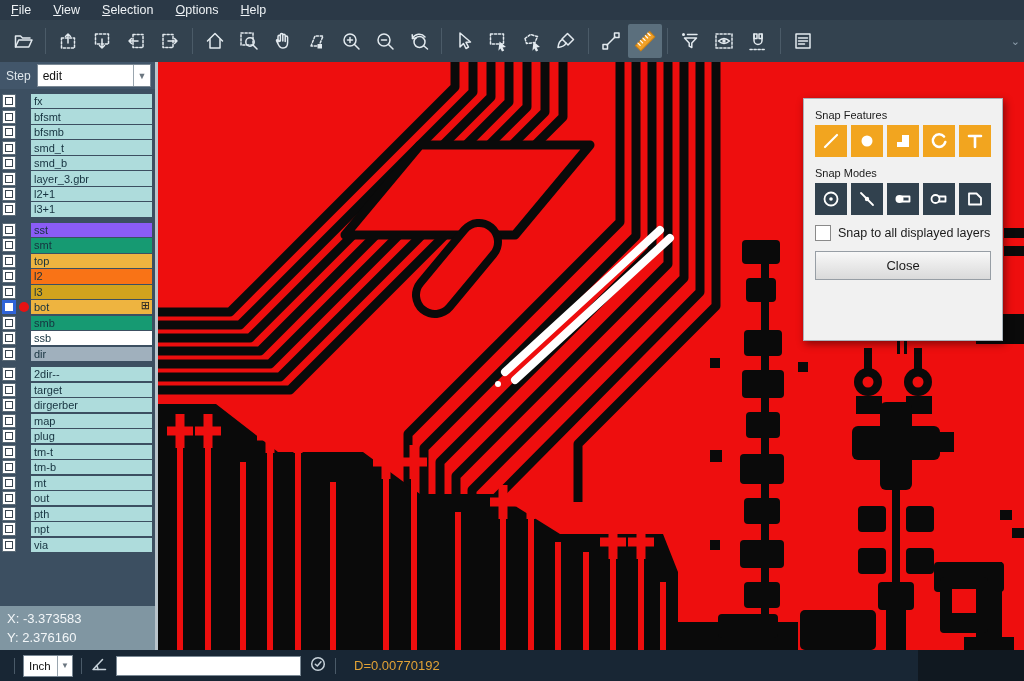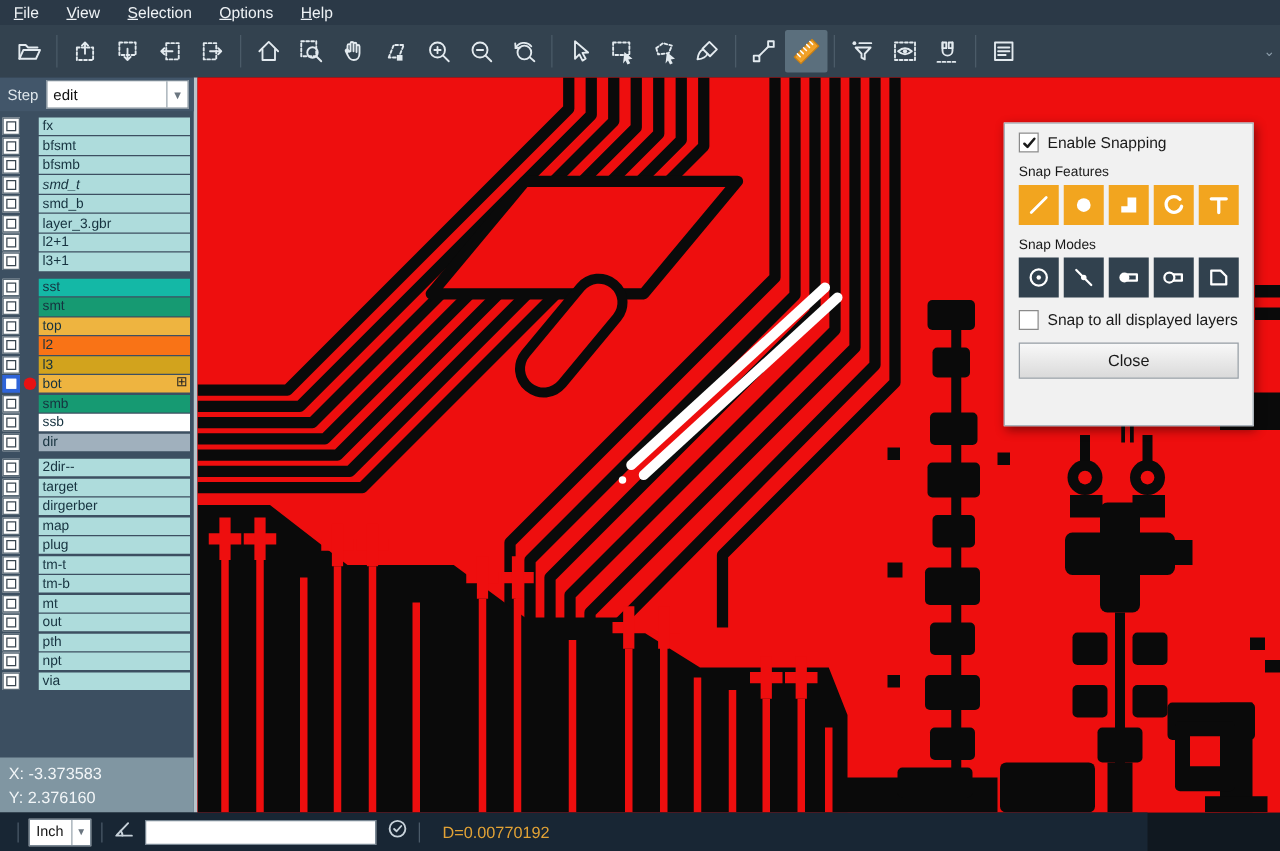--- a/index.html
+++ b/index.html
@@ -274,21 +274,21 @@
           <div class="cbi"></div>
         </div>
         <div class="gut"></div>
         <div class="lname" style="background: rgb(174, 220, 220);">bfsmb</div>
       </div>
       <div class="lrow">
         <div class="cb">
           <div class="cbi"></div>
         </div>
         <div class="gut"></div>
-        <div class="lname" style="background: rgb(174, 220, 220); font-style: italic;">smd_t</div>
+        <div class="lname" style="background: rgb(174, 220, 220);">smd_t</div>
       </div>
       <div class="lrow">
         <div class="cb">
           <div class="cbi"></div>
         </div>
         <div class="gut"></div>
         <div class="lname" style="background: rgb(174, 220, 220);">smd_b</div>
       </div>
       <div class="lrow">
         <div class="cb">
@@ -310,21 +310,21 @@
         </div>
         <div class="gut"></div>
         <div class="lname" style="background: rgb(174, 220, 220);">l3+1</div>
       </div>
       <div class="grp-gap"></div>
       <div class="lrow">
         <div class="cb">
           <div class="cbi"></div>
         </div>
         <div class="gut"></div>
-        <div class="lname" style="background: #14b8a6;">sst</div>
+        <div class="lname" style="background: #8b5cf6;">sst</div>
       </div>
       <div class="lrow">
         <div class="cb">
           <div class="cbi"></div>
         </div>
         <div class="gut"></div>
         <div class="lname" style="background: rgb(22, 154, 114);">smt</div>
       </div>
       <div class="lrow">
         <div class="cb">
@@ -599,28 +599,20 @@
     <g>
       <line x1="347" y1="310" x2="502" y2="168" stroke="#ffffff" stroke-width="8" stroke-linecap="round"></line>
       <line x1="357" y1="318" x2="512" y2="176" stroke="#ffffff" stroke-width="8" stroke-linecap="round"></line>
       <circle cx="340" cy="322" r="3" fill="#ffffff"></circle>
     </g>
   </svg>
 </div>
 
 <div id="snapdialog">
   <div class="dlgbody">
-    <div class="chkrow">
-      <span class="chk">
-        <svg width="11" height="11">
-            <path d="M1.5 6 L4 8.5 9.5 2"></path>
-          </svg>
-      </span>
-      <span class="chklabel">Enable Snapping</span>
-    </div>
     <div class="seclabel">Snap Features</div>
     <div class="btnrow">
       <div class="sqbtn orange">
         <svg width="22" height="22">
             <path d="M5 17 L17 5"></path>
           </svg>
         </div>
       <div class="sqbtn orange">
         <svg width="22" height="22">
             <circle class="fill" cx="11" cy="11" r="5.5"></circle>

